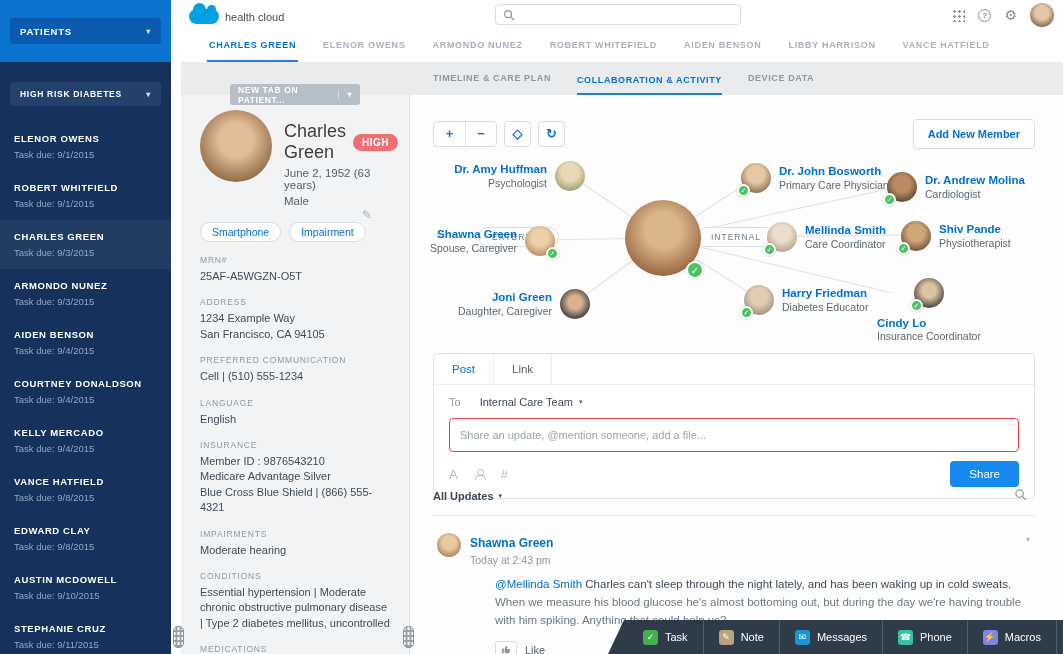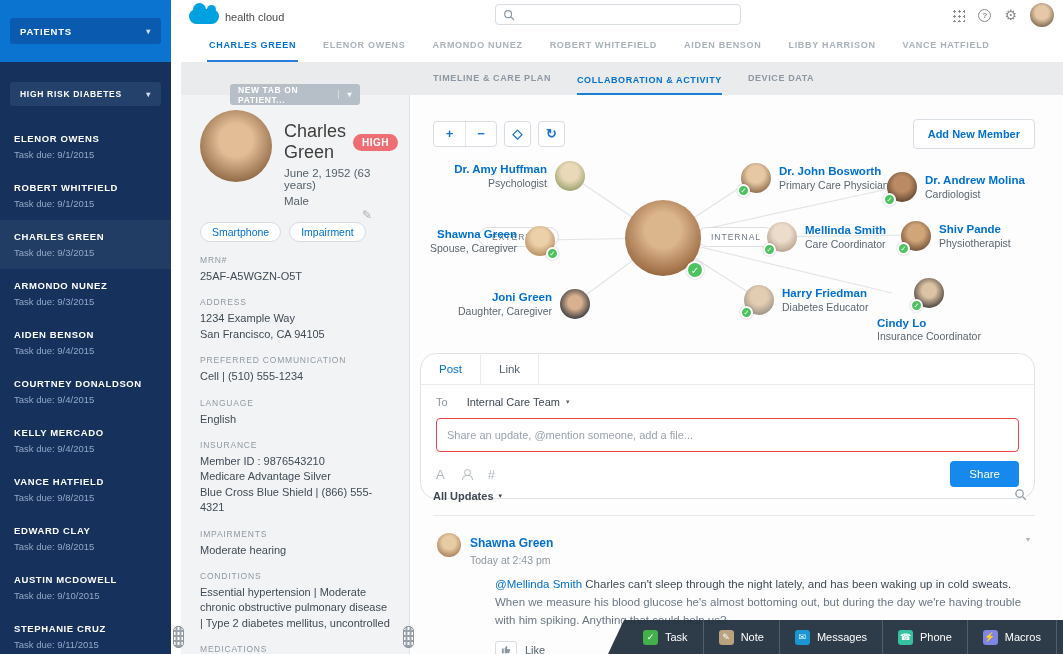--- a/index.html
+++ b/index.html
@@ -123,21 +123,21 @@
   .network-nodes .node:nth-of-type(2) .avatar30 { background:radial-gradient(circle at 50% 38%, #ecd0a9 35%, #b98d5e 80%); }
   .network-nodes .node:nth-of-type(3) .avatar30 { background:radial-gradient(circle at 50% 45%, #d9b190 30%, #3c3c40 75%); }
   .network-nodes .node:nth-of-type(4) .avatar30 { background:radial-gradient(circle at 50% 38%, #e6c9a4 35%, #8e6b4a 80%); }
   .network-nodes .node:nth-of-type(5) .avatar30 { background:radial-gradient(circle at 50% 40%, #b98a63 35%, #5d4430 80%); }
   .network-nodes .node:nth-of-type(6) .avatar30 { background:radial-gradient(circle at 50% 38%, #ecdccb 35%, #b5a18c 80%); }
   .network-nodes .node:nth-of-type(7) .avatar30 { background:radial-gradient(circle at 50% 40%, #d0a578 35%, #6e4f35 80%); }
   .network-nodes .node:nth-of-type(8) .avatar30 { background:radial-gradient(circle at 50% 38%, #e2cdb2 35%, #9a9187 80%); }
   .network-nodes .node:nth-of-type(9) .avatar30 { background:radial-gradient(circle at 50% 42%, #dcc3a4 30%, #47403c 78%); }
 
   
-  .composer { position:absolute; left:10px; top:258px; right:28px; background:#fff; border:1px solid #dfe3e8; border-radius:16px; }
+  .composer { position:absolute; left:23px; top:258px; right:28px; background:#fff; border:1px solid #dfe3e8; border-radius:4px; }
   .comp-tabs { display:flex; border-bottom:1px solid #e8ecef; }
   .ctab { padding:9px 18px; font-size:11.5px; color:#54606c; border-right:1px solid #e8ecef; cursor:pointer; }
   .ctab.active { color:#0070d2; }
   .to-row { display:flex; align-items:center; padding:11px 15px 0; font-size:11px; }
   .to-label { color:#8d97a1; margin-right:19px; }
   .audience { color:#3e4955; cursor:pointer; }
   .aud-caret { font-size:7px; color:#5b6770; margin-left:6px; }
   .comp-input { display:block; width:calc(100% - 30px); margin:10px 15px 0; border:1px solid #ef4444; border-radius:4px;
                 padding:10px 10px; font-size:11px; color:#3f4b57; outline:none; font-family:inherit; }
   .comp-input::placeholder { color:#9aa3ad; }

